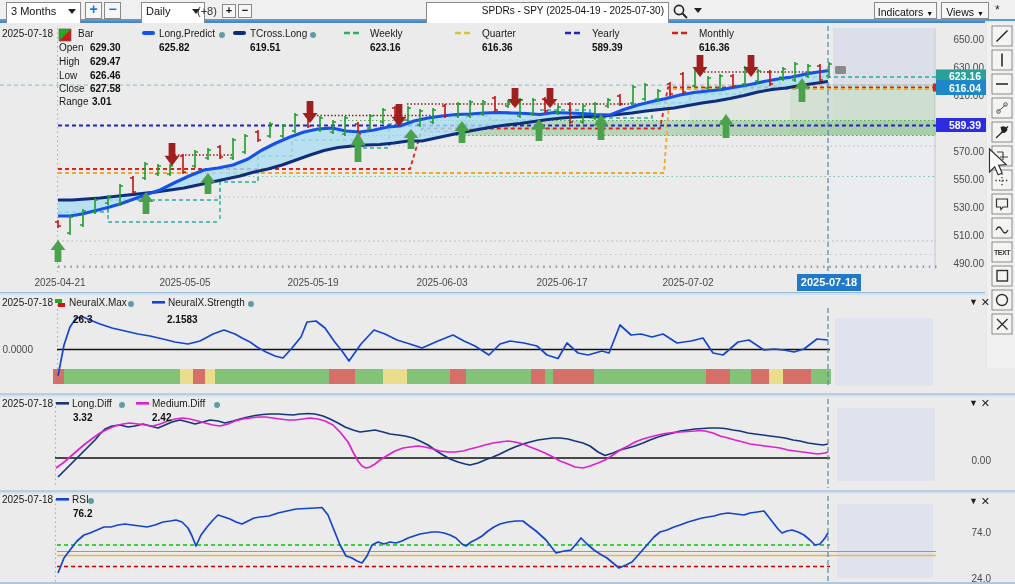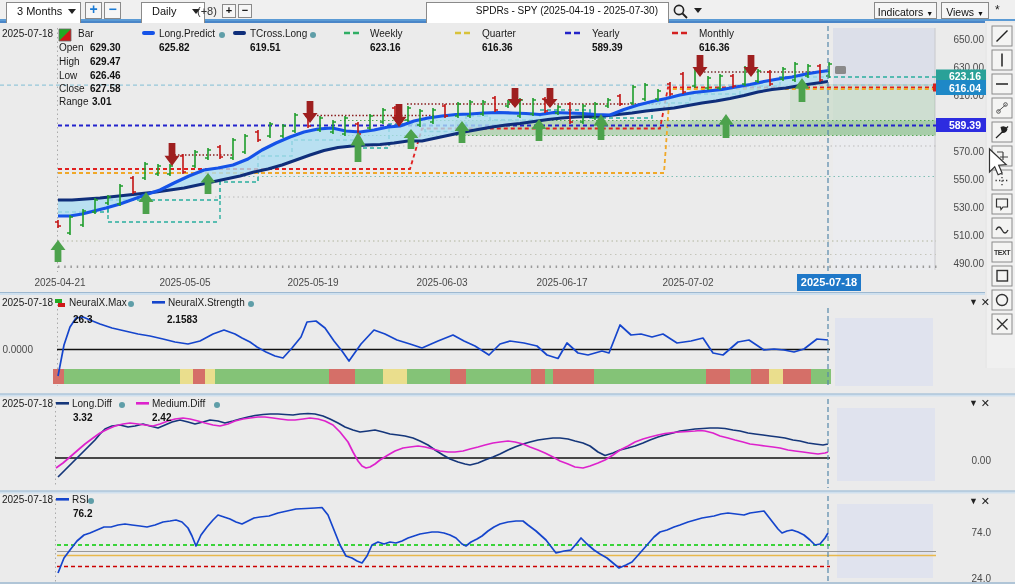--- a/index.html
+++ b/index.html
@@ -1,20 +1,20 @@
 <!DOCTYPE html>
 <html><head><meta charset="utf-8"><style>
 * { margin:0; padding:0; box-sizing:border-box; }
 body { font-family:"Liberation Sans",sans-serif; width:1015px; height:584px; overflow:hidden; background:#ebebeb; }
 #root { position:relative; width:1015px; height:584px; }
 .ax { font-size:10px; fill:#4a4a4a; }
 .lg { font-size:10px; fill:#1a1a1a; }
 .lgv { font-size:10px; font-weight:bold; fill:#111; }
 #toolbar { position:absolute; left:0; top:0; width:1015px; height:21px; background:#f0f0f0; border-bottom:2px solid #5b9bd5; }
-.combo { position:absolute; top:2px; height:25px; background:#fff; border:1px solid #8a8a8a; font-size:11px; color:#111; padding:2px 10px; }
+.combo { position:absolute; top:2px; height:25px; background:#fff; border:1px solid #8a8a8a; font-size:11px; color:#111; padding:2px 4px; }
 .combo .arr { position:absolute; right:4px; top:6px; width:0; height:0; border-left:4px solid transparent; border-right:4px solid transparent; border-top:5px solid #222; }
 .tbtn { position:absolute; top:2px; height:17px; background:#f6f6f6; border:1px solid #8a8a8a; font-size:11px; color:#111; text-align:center; }
 </style></head>
 <body>
 <div id="root">
 <div id="toolbar">
       <div style="position:absolute;left:0;top:21px;width:985px;height:2px;background:#4a86c8;"></div>
  <div class="combo" style="left:6px;width:75px;">3 Months<span class="arr"></span></div>
  <div class="tbtn" style="left:85px;width:17px;color:#1a7ad4;font-weight:bold;font-size:14px;line-height:13px;">+</div>
  <div class="tbtn" style="left:104px;width:17px;color:#1a7ad4;font-weight:bold;font-size:14px;line-height:12px;">−</div>

